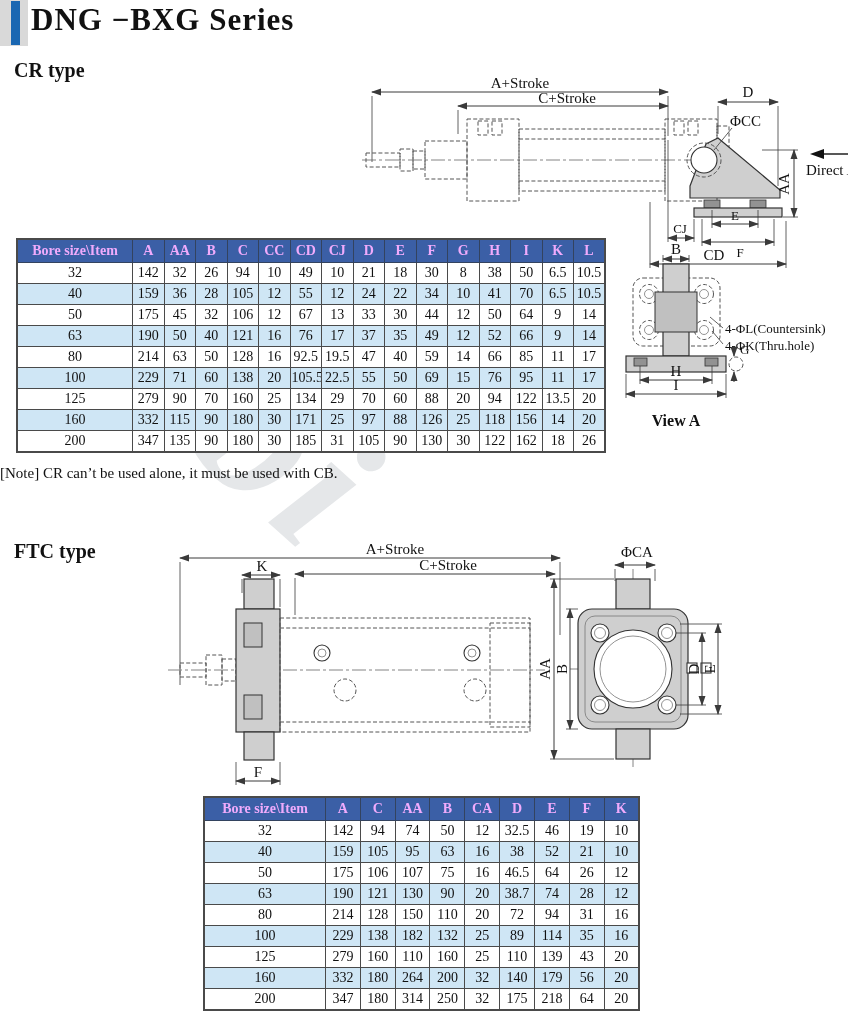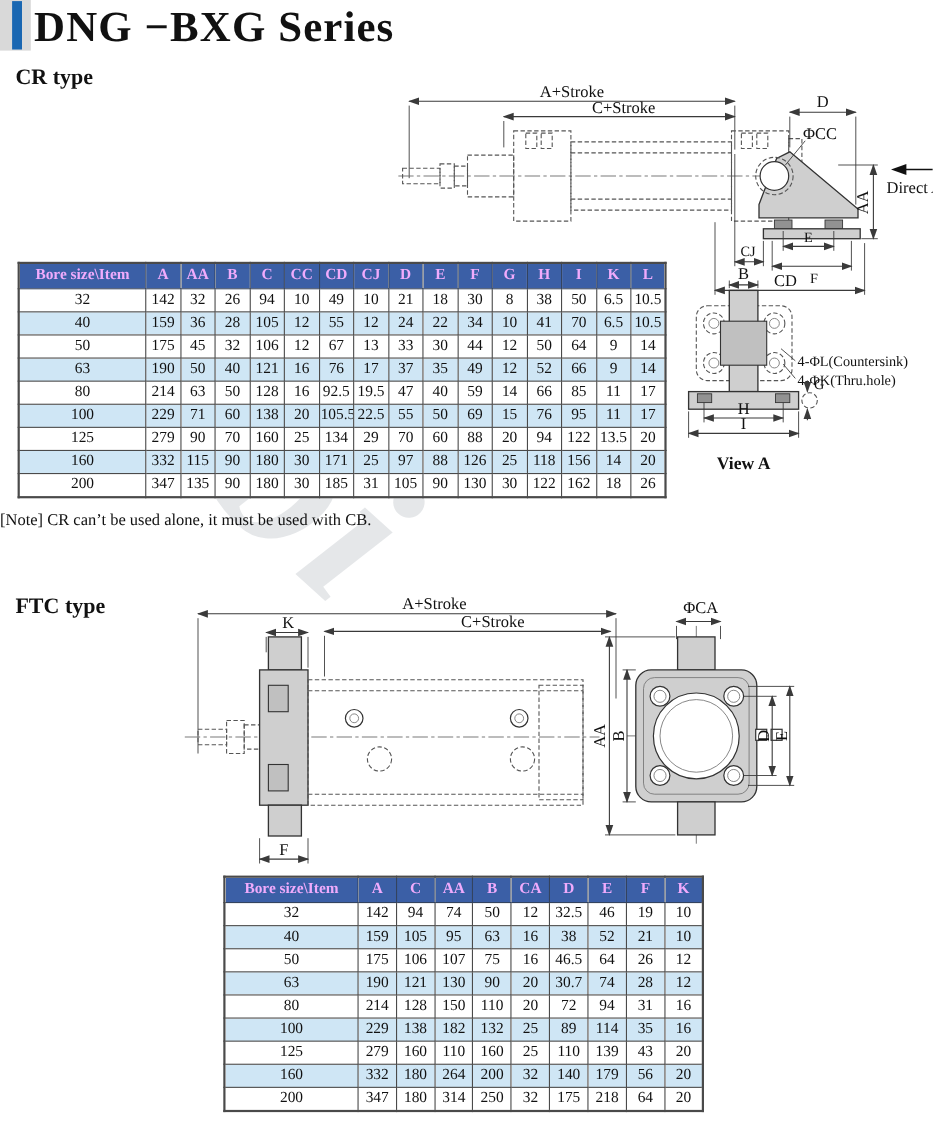--- a/index.html
+++ b/index.html
@@ -1,21 +1,21 @@
 <!DOCTYPE html>
 <html><head>
 <meta charset="utf-8">
 <style>
   html,body{margin:0;padding:0;background:#fff;}
   .page{position:relative;width:850px;height:1025px;background:#ffffff;overflow:hidden;
         font-family:"Liberation Serif","DejaVu Serif",serif;color:#111;}
   
   .corner-gray{position:absolute;left:0;top:0;width:28px;height:46px;background:#d9d9d9;}
   .corner-blue{position:absolute;left:11px;top:1px;width:9px;height:44px;background:#1a67b2;}
-  .page-title{position:absolute;left:31px;top:2px;font-size:39px;font-weight:bold;letter-spacing:1px;}
+  .page-title{position:absolute;left:31px;top:2px;font-size:31px;font-weight:bold;letter-spacing:1px;}
   .section-heading{position:absolute;font-size:20px;font-weight:bold;}
   .cr-heading{left:14px;top:59px;}
   .ftc-heading{left:14px;top:503px;margin-top:37px;}
   .note-text{position:absolute;left:0;top:465px;font-size:15px;}
   
   table.dim-table{position:absolute;border-collapse:collapse;table-layout:fixed;
                   font-size:14px;text-align:center;background:#fff;border:2px solid #4a4a4a;}
   .cr-table{left:16px;top:238px;width:590px;}
   .ftc-table{left:203px;top:796px;width:437px;}
   .dim-table th{background:#3b5fa6;color:#f0abfc;font-weight:bold;border:1px solid #33435f;
@@ -556,21 +556,21 @@
             <td>26</td>
             <td>12</td>
           </tr>
           <tr>
             <td>63</td>
             <td>190</td>
             <td>121</td>
             <td>130</td>
             <td>90</td>
             <td>20</td>
-            <td>30.7</td>
+            <td>38.7</td>
             <td>74</td>
             <td>28</td>
             <td>12</td>
           </tr>
           <tr>
             <td>80</td>
             <td>214</td>
             <td>128</td>
             <td>150</td>
             <td>110</td>

